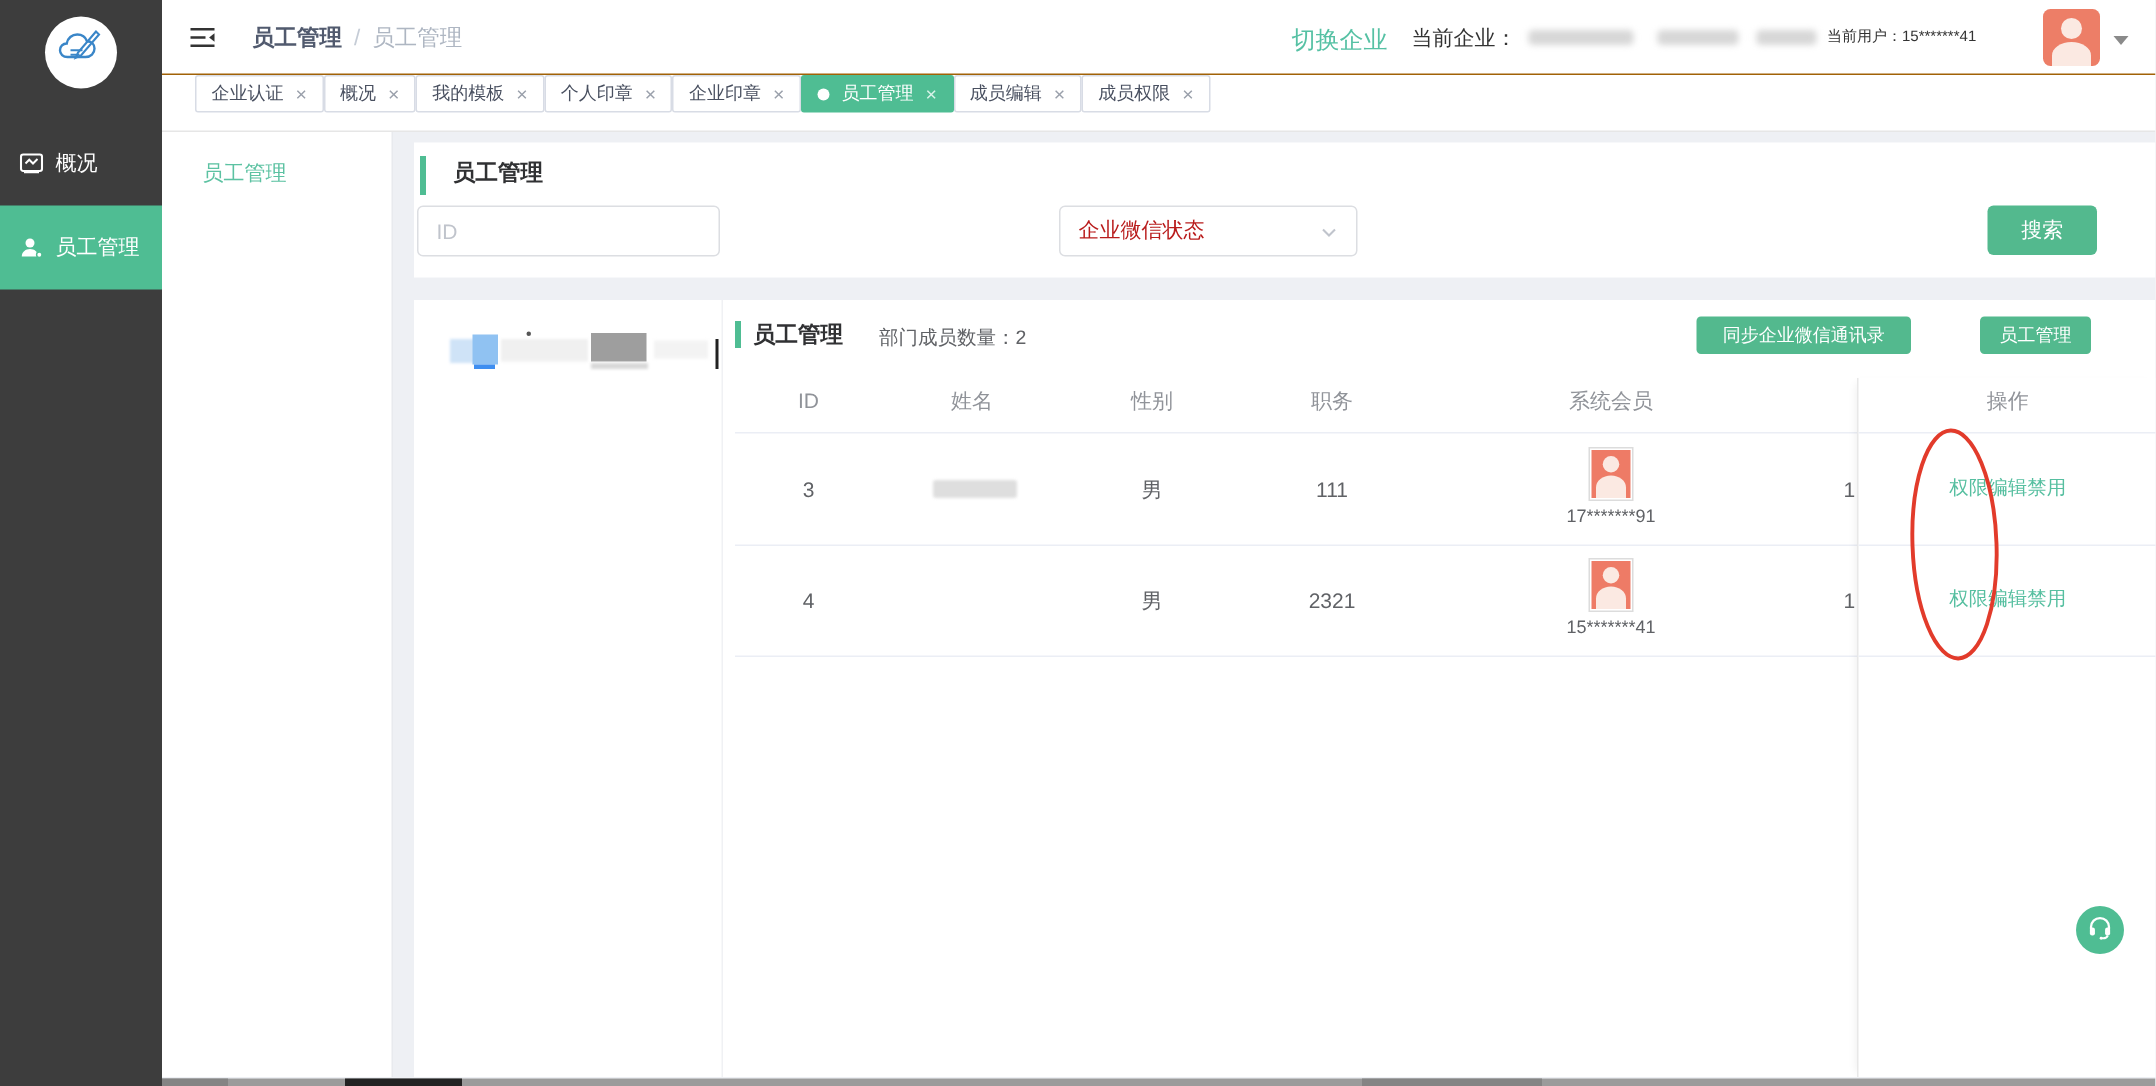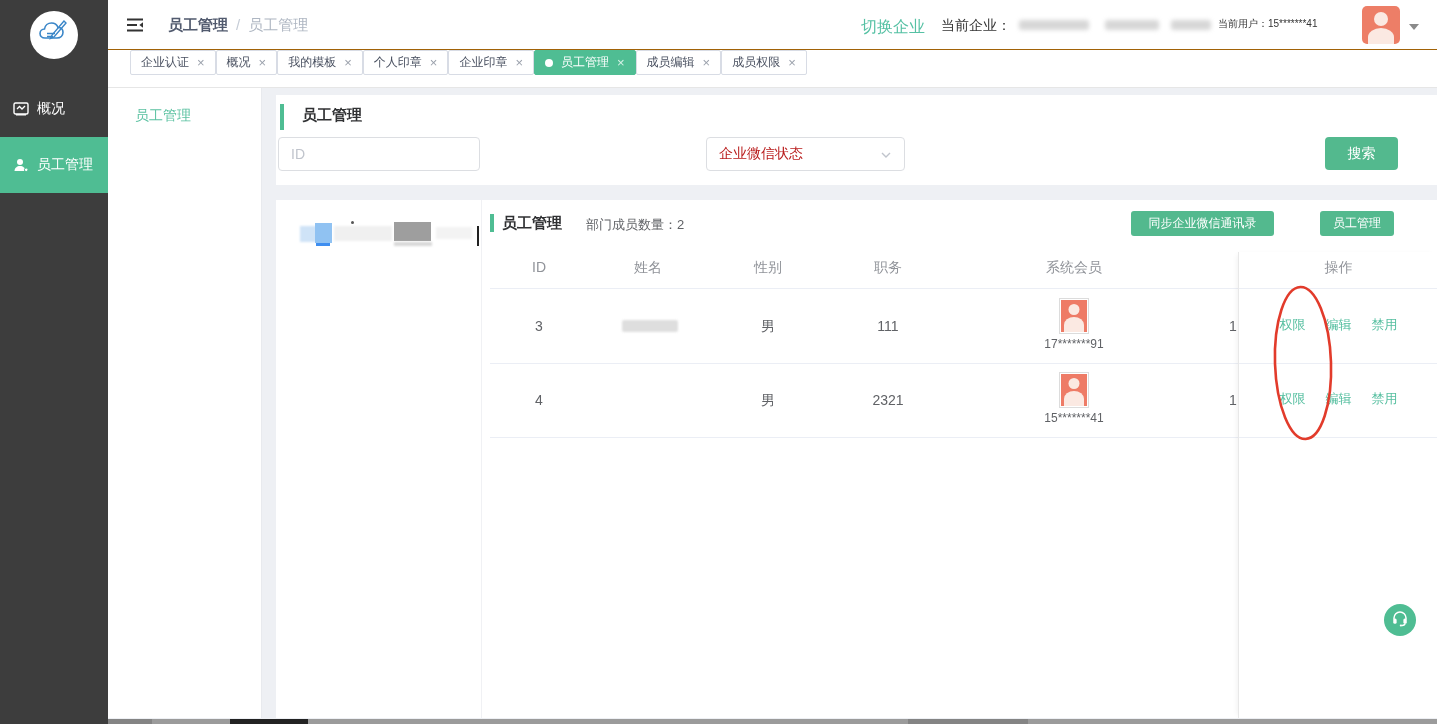--- a/index.html
+++ b/index.html
@@ -88,21 +88,21 @@
                padding:1px; }
   .ml-avatar .inner { width:100%; height:100%; background:#ee7b66; position:relative; overflow:hidden; }
   .phone { position:absolute; text-align:center; color:#606266; font-size:12px; width:120px; }
   .name-blur { position:absolute; background:#d9d9d9; border-radius:2px; filter:blur(1px); opacity:.85; }
 
   
   #op-col { position:absolute; left:962px; top:52px; width:199px; height:466px; background:#fff;
             border-left:1px solid #e8e8e8; box-shadow:-3px 0 6px -3px rgba(0,0,0,.08); }
   #op-col .hd-op { position:absolute; left:0; top:0; width:199px; height:31px; line-height:31px;
             text-align:center; color:#909399; font-size:14px; }
-  .op-row { position:absolute; left:0; width:199px; display:flex; justify-content:center; gap:20px; }
+  .op-row { position:absolute; left:0; width:199px; display:flex; justify-content:center; gap:0; }
   .op-link { color:#56bfa0; font-size:13px; cursor:pointer; }
   .clip-val { position:absolute; color:#606266; font-size:14px; }
 
   
   .person { position:relative; width:100%; height:100%; }
   .person .head { position:absolute; left:50%; transform:translateX(-50%);
                   background:#fbe9e2; border-radius:50%; }
   .person .body { position:absolute; left:50%; transform:translateX(-50%);
                   background:#fbe9e2; border-radius:50% 50% 0 0; }
 

